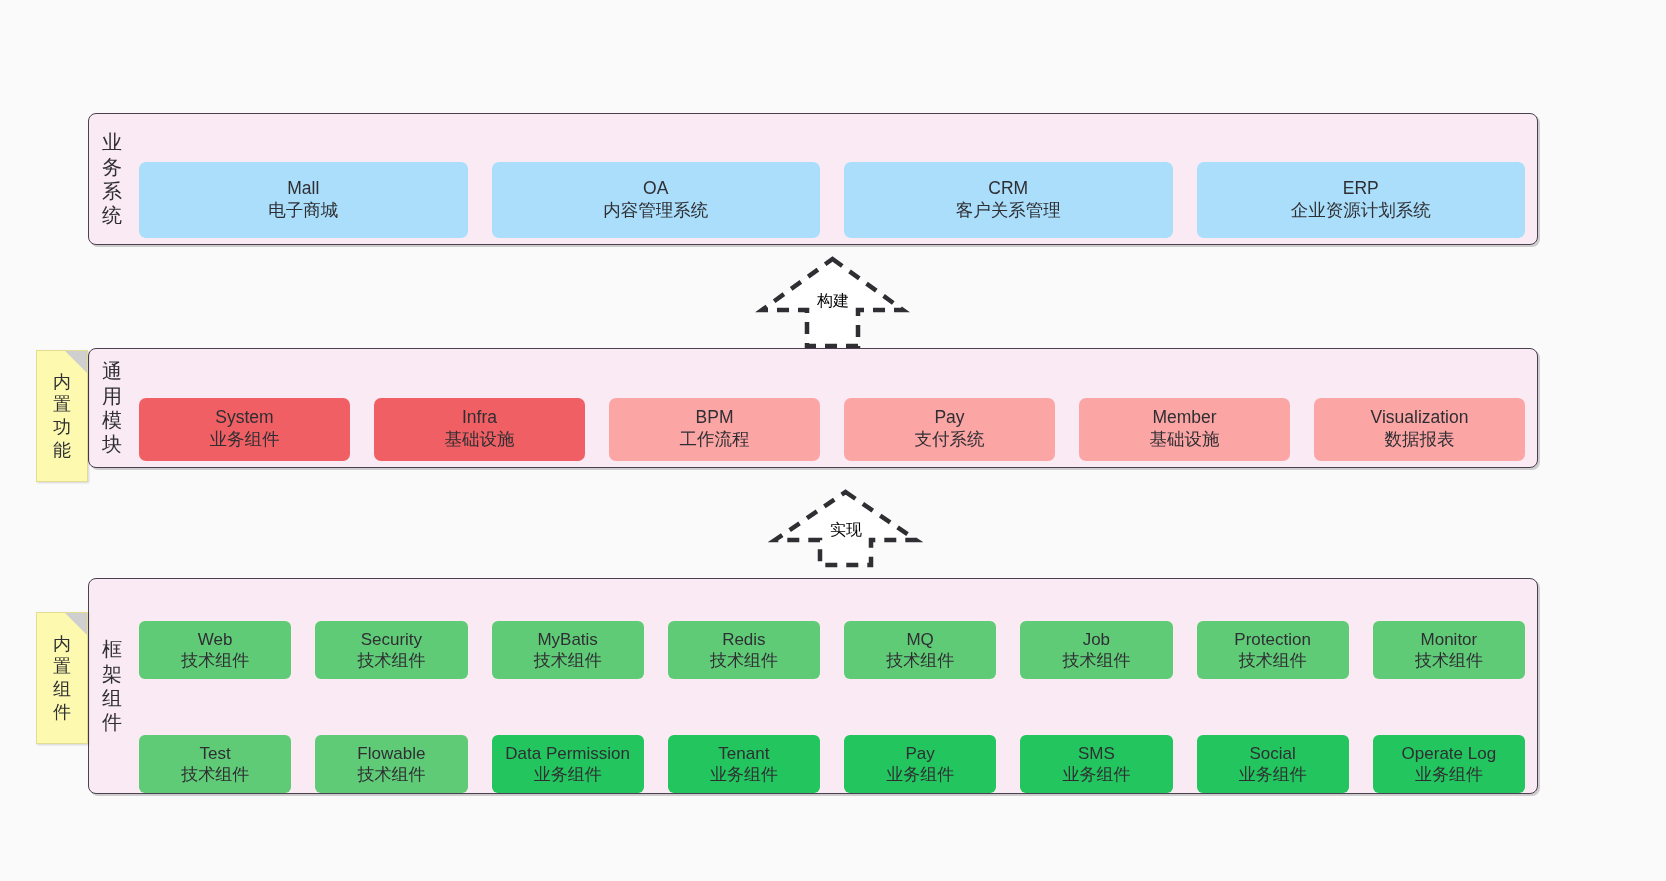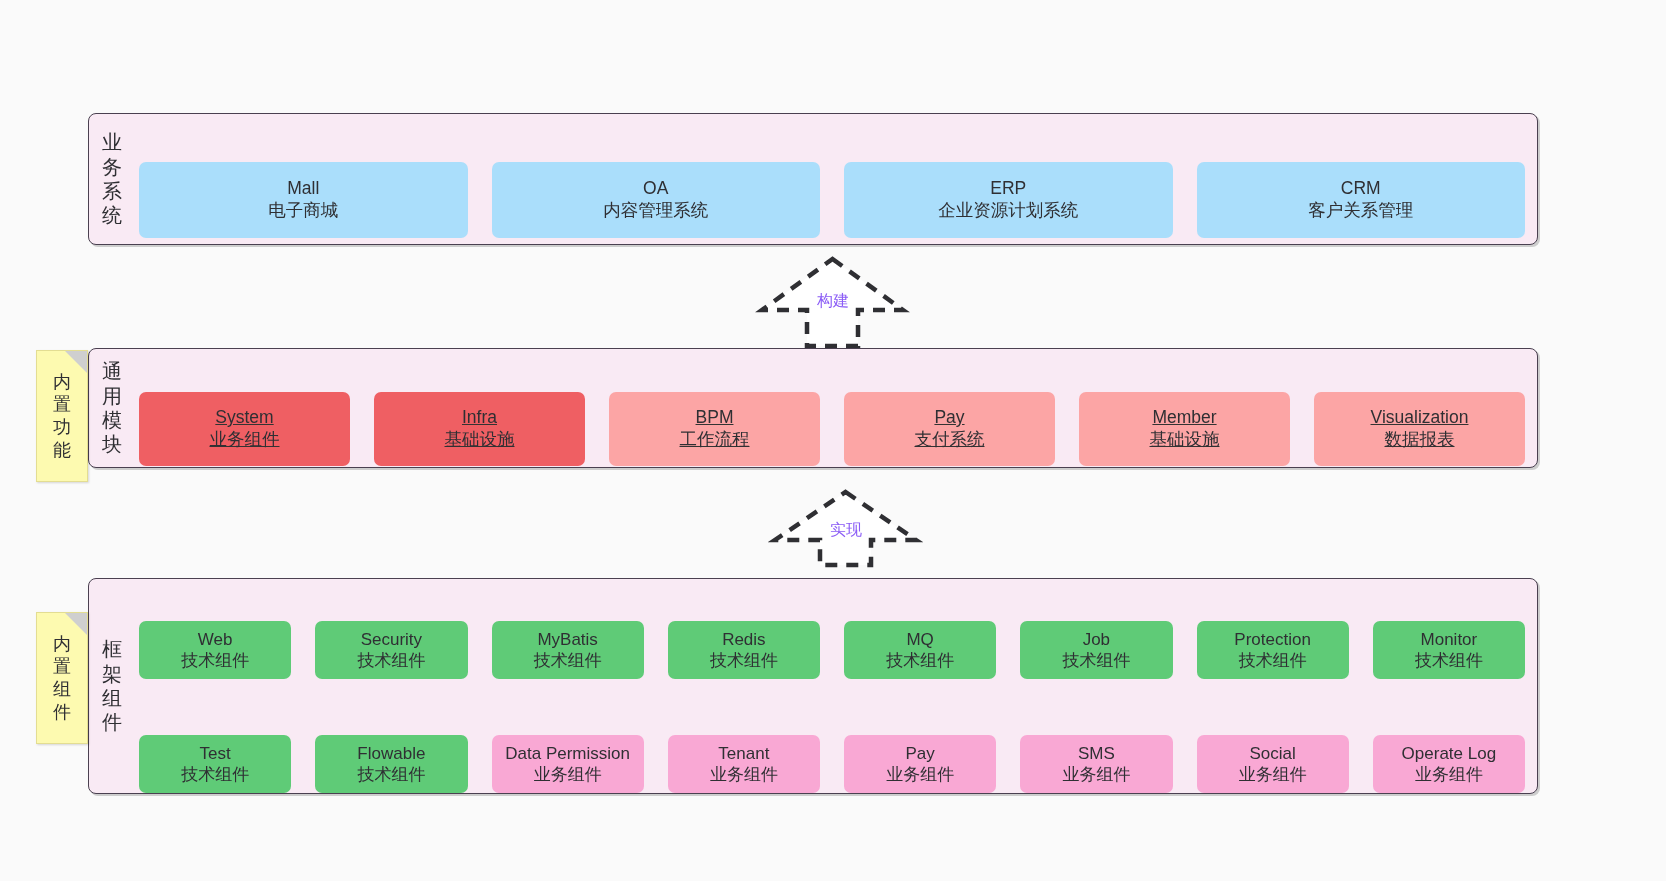--- a/index.html
+++ b/index.html
@@ -67,34 +67,34 @@
     color:#2f2f33;
   }
   .card .en{display:block;}
   .card .cn{display:block;}
 
   
   .c-blue       {background:#aadefb;}
   .c-red        {background:#ef5f63;}
   .c-pink       {background:#fca5a5;}
   .c-green      {background:#5fcb77;}
-  .c-greenlight {background:#f9a8d4;}
+  .c-greenlight {background:#22c55e;}
 
   
   #layer-business{left:88px;top:113px;width:1450px;height:132px;}
   #layer-business .row{height:76px;}
 
   
   #layer-common{left:88px;top:348px;width:1450px;height:120px;}
-  #layer-common .row{height:74px;text-decoration:underline;}
+  #layer-common .row{height:63px;}
 
   
   #layer-framework{left:88px;top:578px;width:1450px;height:216px;}
   #layer-framework .row{height:80px;}
-  #layer-framework .card{font-size:17px;}
+  #layer-framework .card{font-size:17px;border-radius:6px;}
 
   
   .sticky{
     position:absolute;
     width:52px;
     background:#fdfab0;
     border:1px solid #e3dd92;
     box-sizing:border-box;
     display:flex;
     flex-direction:column;
@@ -115,21 +115,21 @@
     border-left:22px solid transparent;
   }
   #sticky-common{left:36px;top:350px;height:132px;}
   #sticky-framework{left:36px;top:612px;height:132px;}
 
   
   .arrow{position:absolute;}
   .arrow-label{
     position:absolute;
     font-size:16px;
-    color:#8b5cf6;
+    color:#000000;
     background:transparent;
     white-space:nowrap;
   }
   #arrow-build{left:755px;top:255px;width:155px;height:95px;}
   #arrow-build .arrow-label{left:62px;top:36px;}
   #arrow-impl{left:768px;top:488px;width:155px;height:80px;}
   #arrow-impl .arrow-label{left:62px;top:32px;}
 </style>
 </head>
 <body>
@@ -147,26 +147,26 @@
       <div class="row">
         <div class="card c-blue">
           <span class="en">Mall</span>
           <span class="cn">电子商城</span>
         </div>
         <div class="card c-blue">
           <span class="en">OA</span>
           <span class="cn">内容管理系统</span>
         </div>
         <div class="card c-blue">
+          <span class="en">CRM</span>
+          <span class="cn">客户关系管理</span>
+        </div>
+        <div class="card c-blue">
           <span class="en">ERP</span>
           <span class="cn">企业资源计划系统</span>
-        </div>
-        <div class="card c-blue">
-          <span class="en">CRM</span>
-          <span class="cn">客户关系管理</span>
         </div>
       </div>
     </div>
   </div>
 
   <div class="arrow" id="arrow-build">
     <svg width="155" height="95" viewBox="0 0 155 95">
       <path d="M77.5 4 L148 55 L103 55 L103 91 L52 91 L52 55 L7 55 Z" fill="#ffffff" stroke="#2f2f33" stroke-width="4.5" stroke-dasharray="12,9" stroke-linejoin="miter"></path>
     </svg>
     <div class="arrow-label">构建</div>

